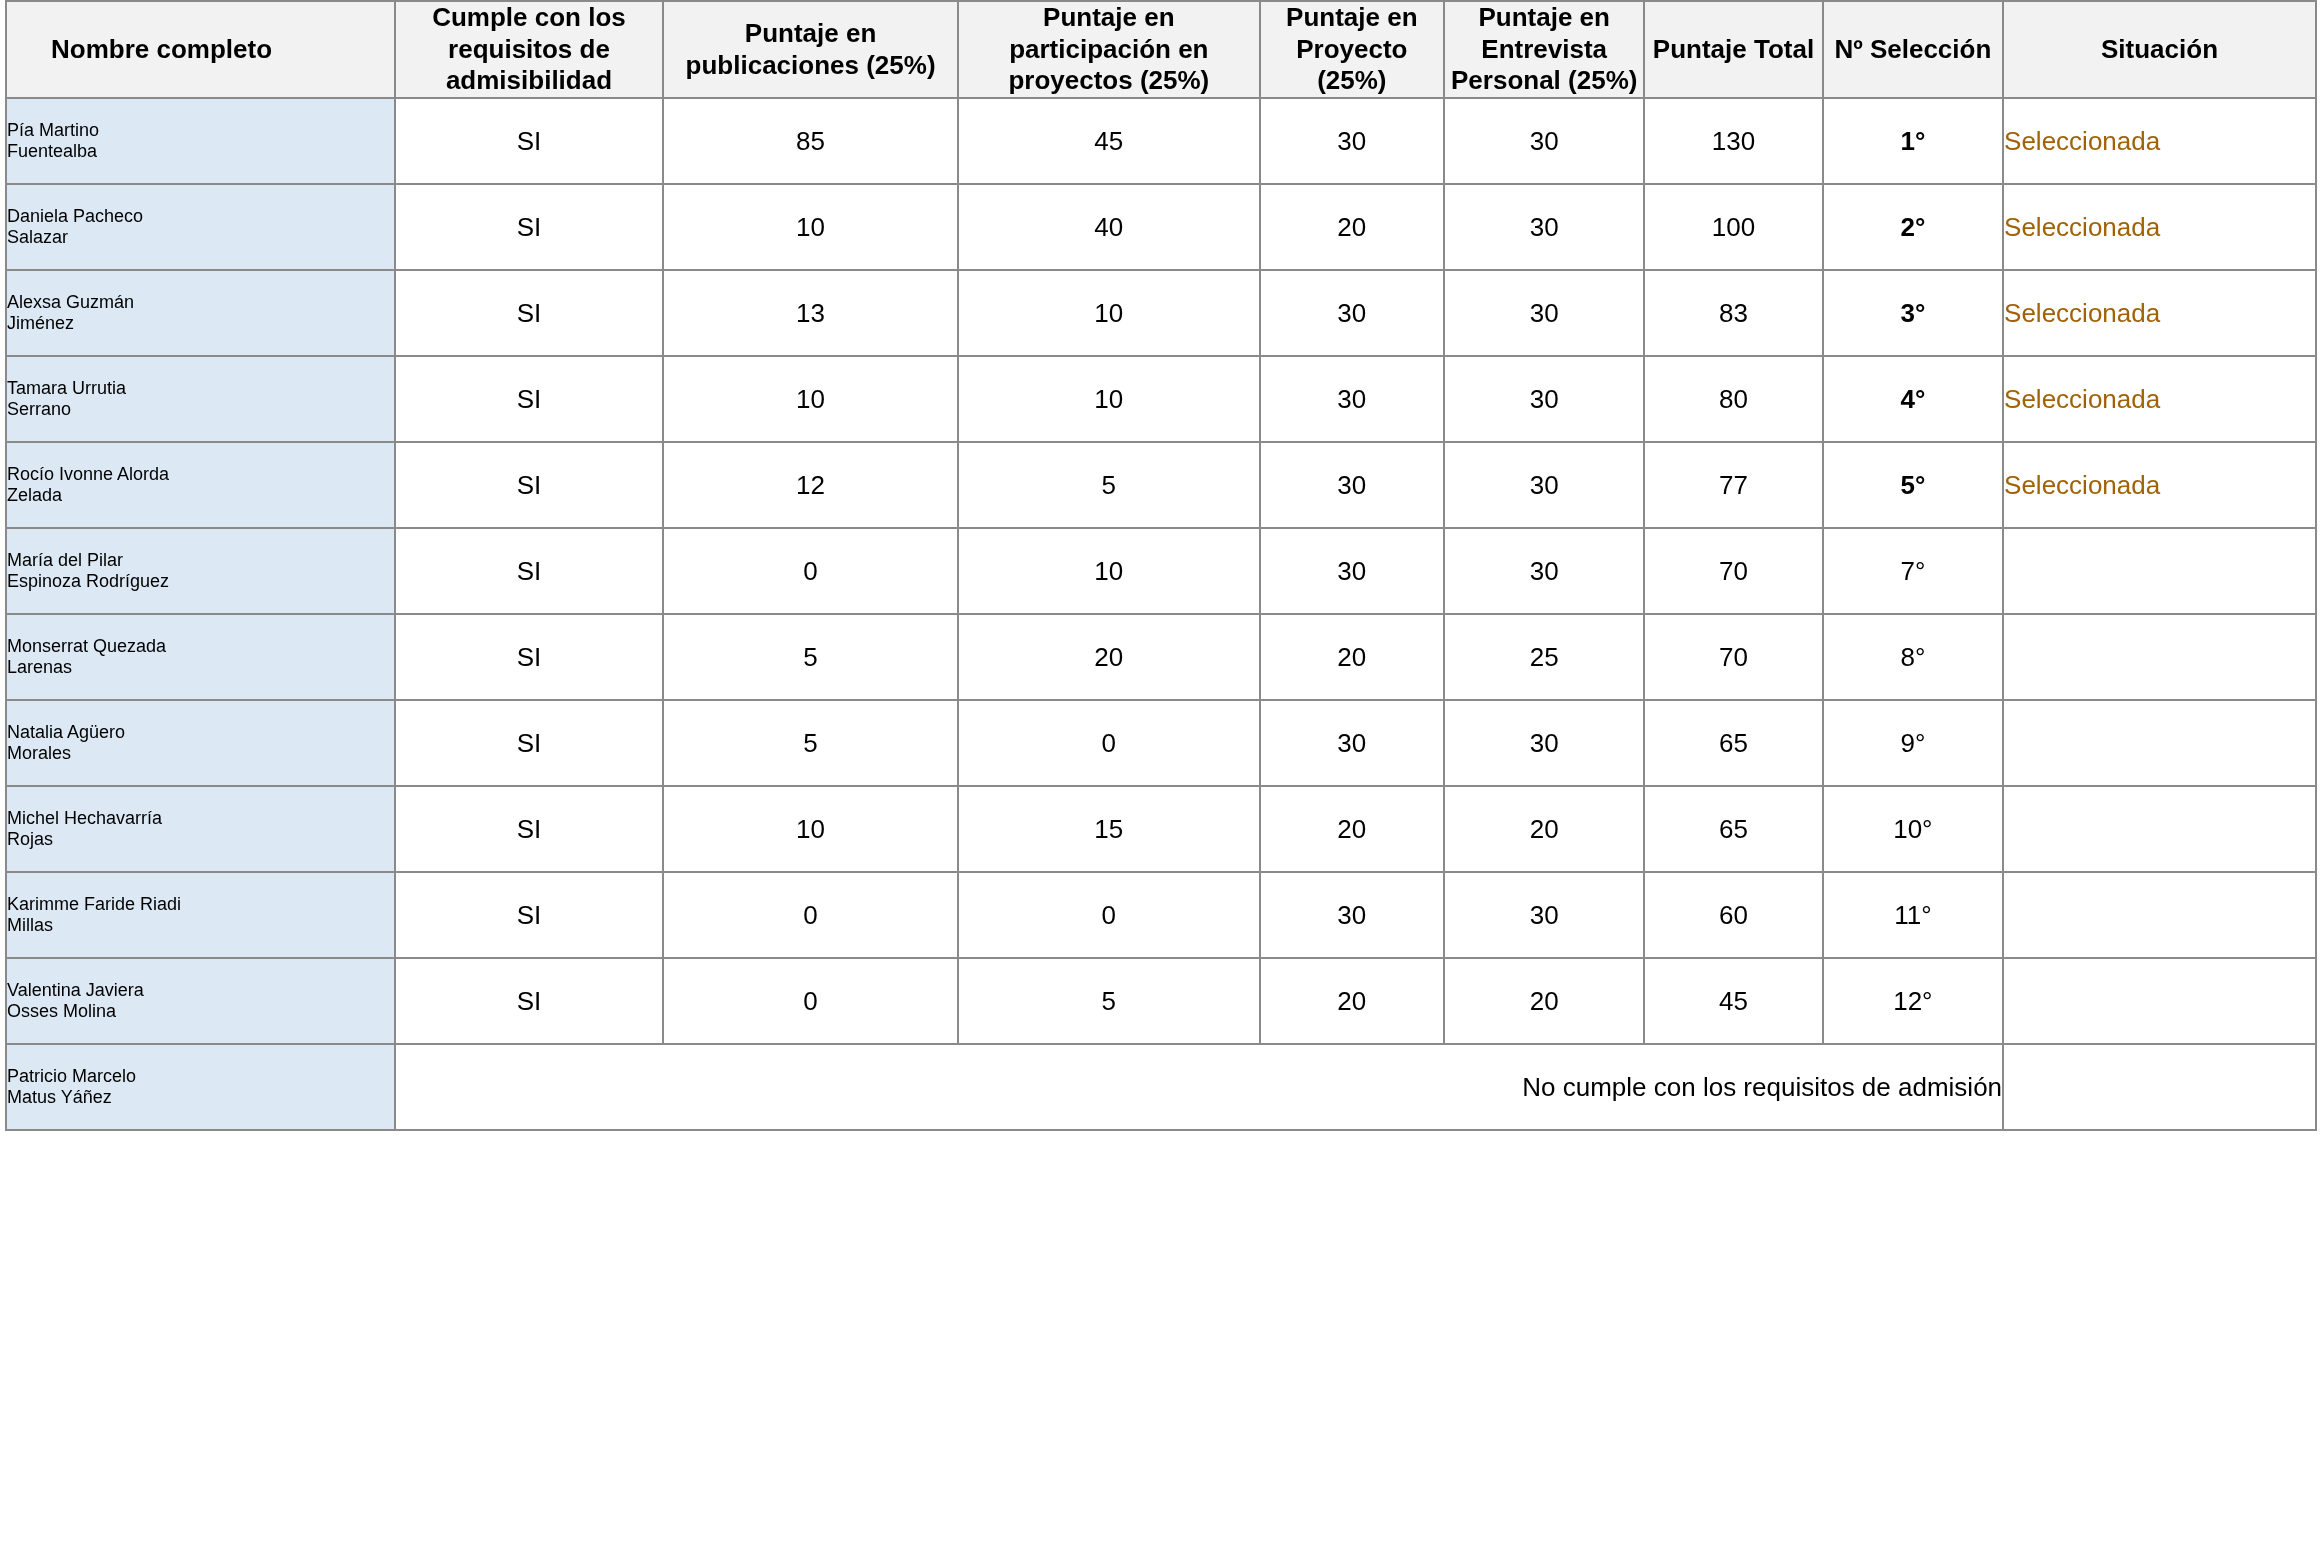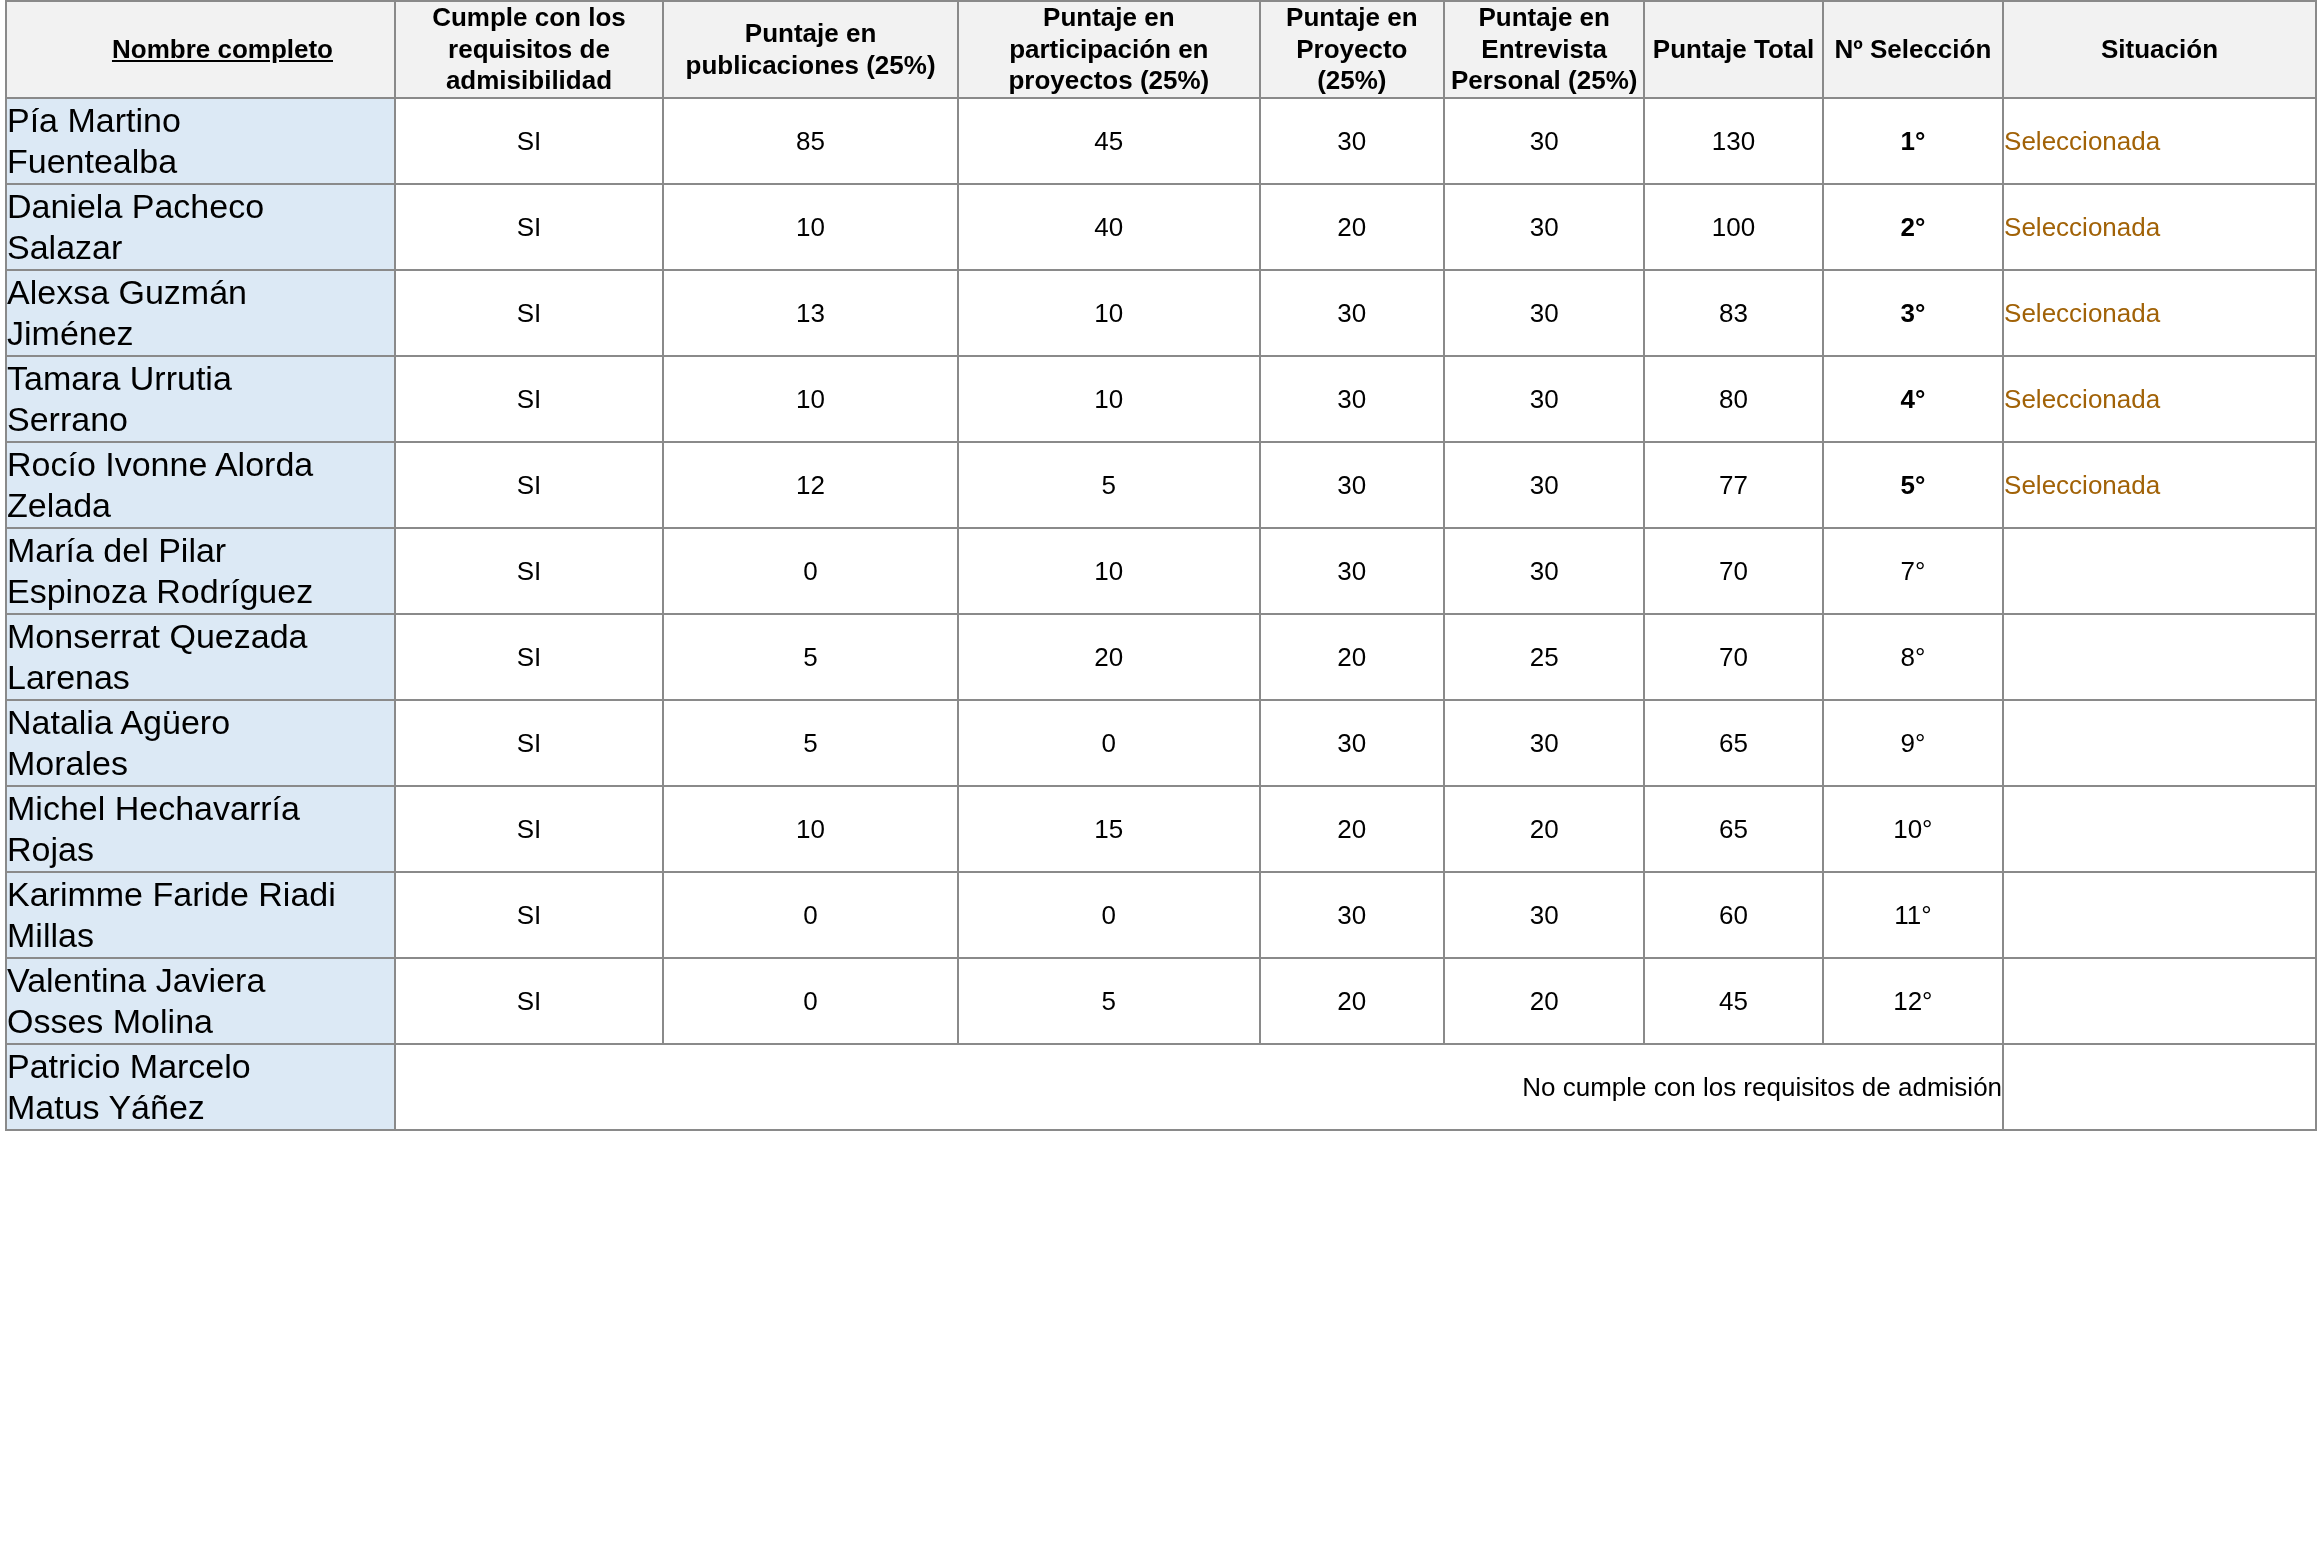--- a/index.html
+++ b/index.html
@@ -41,27 +41,26 @@
   thead th {
     background: #f2f2f2;
     font-size: 26px;
     font-weight: bold;
     color: #000;
     text-align: center;
     line-height: 1.22;
     padding: 13.7px 7.8px;
   }
   thead th.th-name {
-    text-align: center;
+    text-align: left;
     padding-left: 44px;
-    text-decoration: underline;
   }
   td.cell-name {
     background: #dce9f5;
-    font-size: 34px;
+    font-size: 18px;
     color: #000;
     text-align: left;
     padding: 9.8px 7.8px 11.7px 17.6px;
     line-height: 1.2;
     height: 84px;
     margin-left: 32px;
   }
   td.cell-num {
     font-size: 26px;
     text-align: center;

